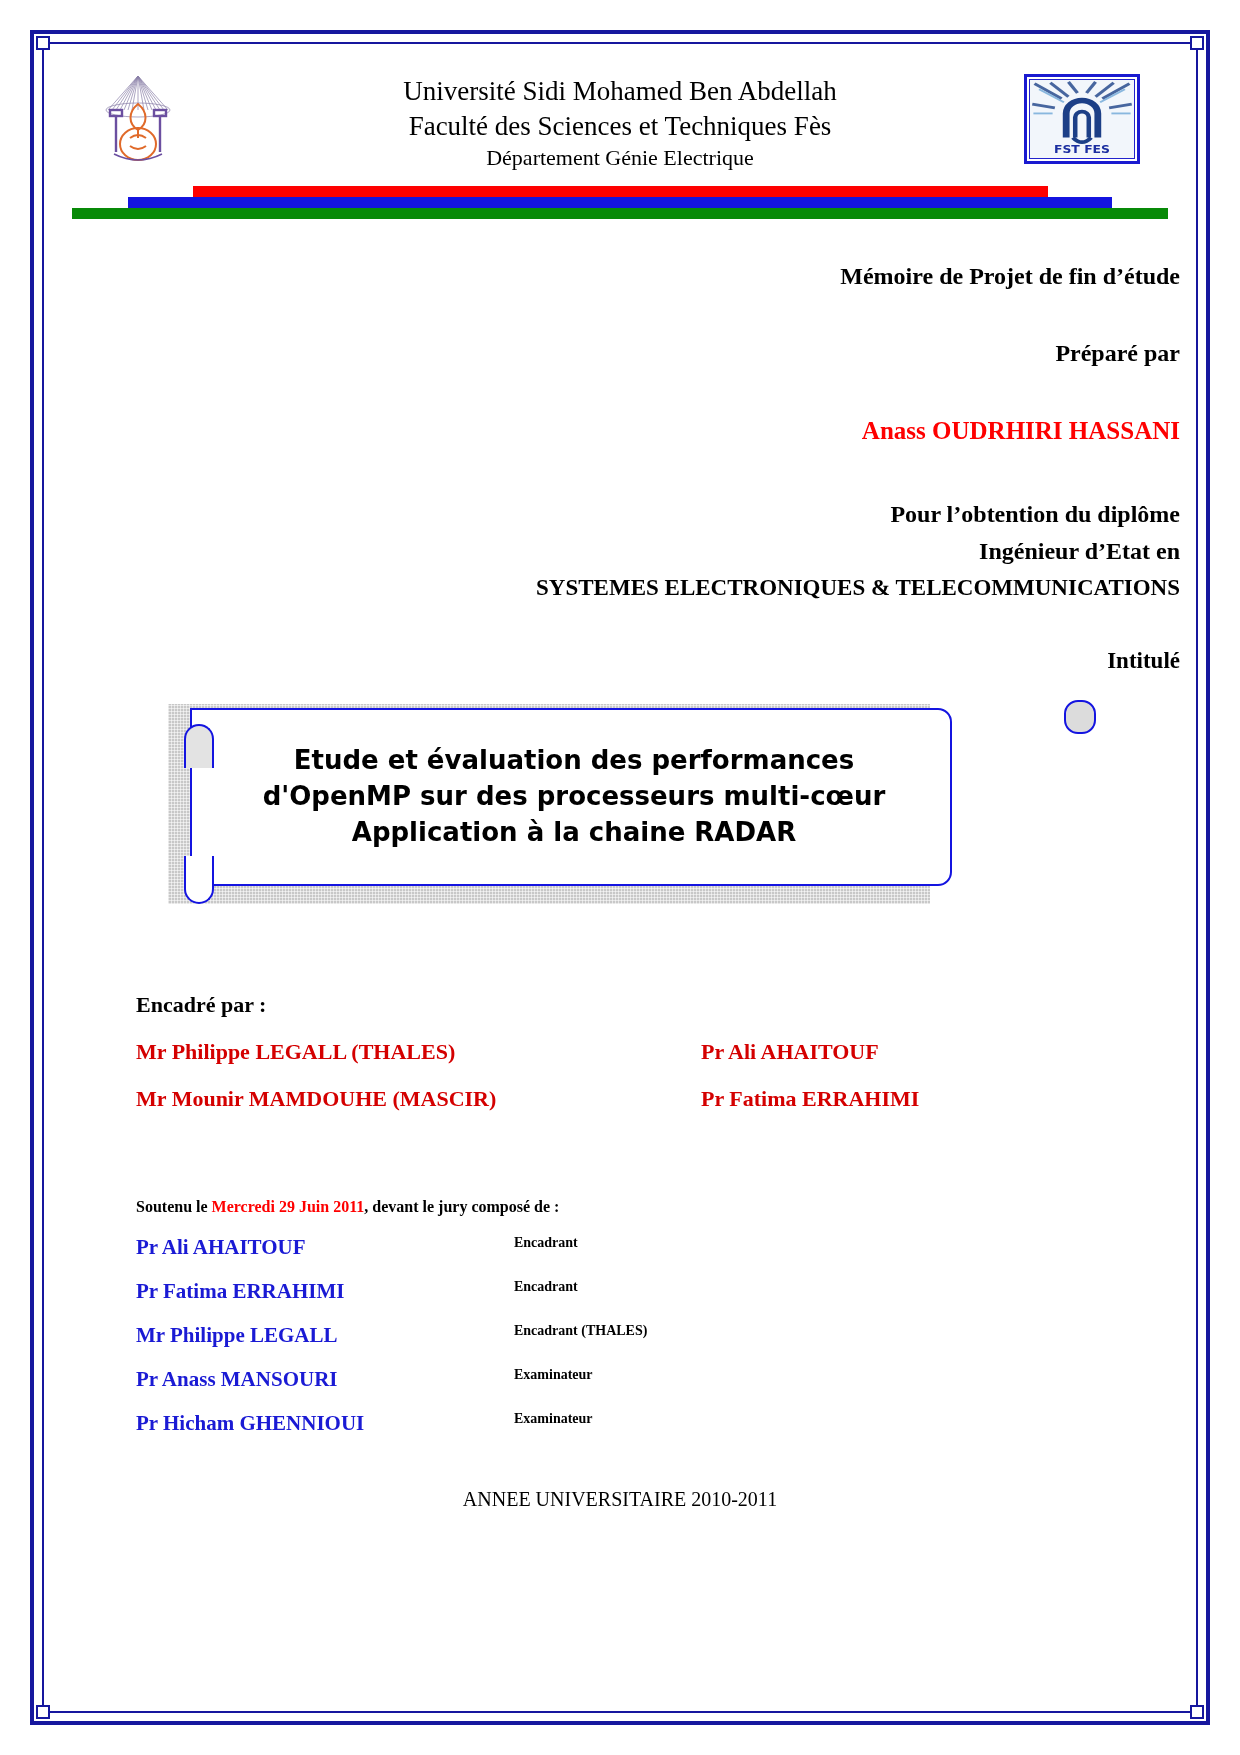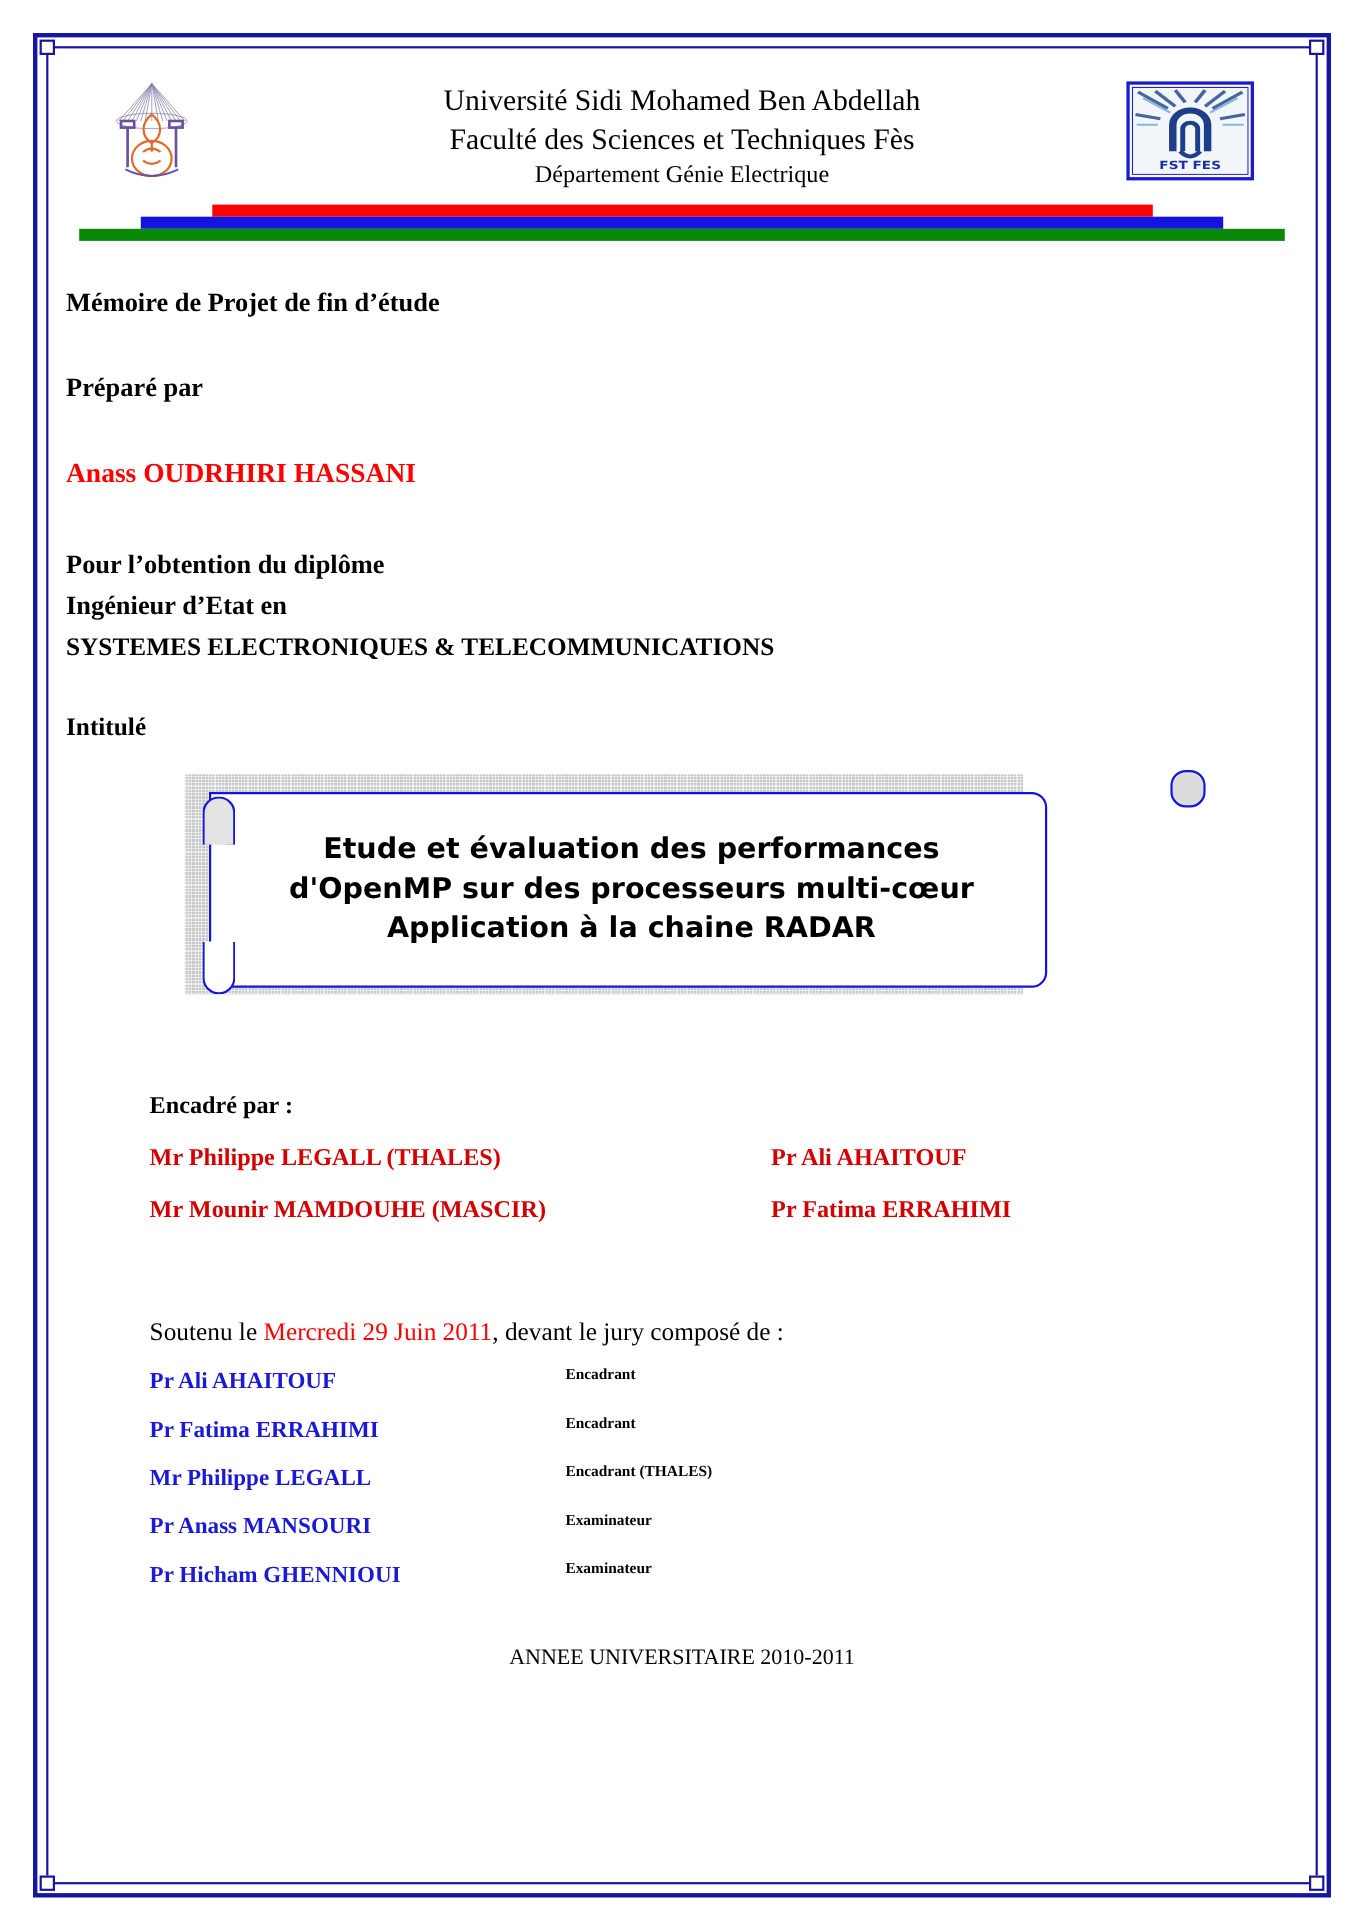--- a/index.html
+++ b/index.html
@@ -89,21 +89,21 @@
     position:relative;
     height:34px;
     margin-top:6px;
   }
   .bar{position:absolute;}
   .bar-red  {background:#fe0000; height:11px; left:133px; right:132px; top:0px;}
   .bar-blue {background:#1414e0; height:11px; left:68px;  right:68px;  top:11px;}
   .bar-green{background:#088a08; height:11px; left:12px;  right:12px;  top:22px;}
 
   
-  .center-blk{text-align:left;}
+  .center-blk{text-align:right;}
   .l-memoire{
     font-size:24px;font-weight:bold;color:#000;
     margin-top:43px;
   }
   .l-prepare{
     font-size:24px;font-weight:bold;color:#000;
     margin-top:50px;
   }
   .l-author{
     font-size:25px;font-weight:bold;color:#fe0000;
@@ -136,21 +136,21 @@
     position:absolute;
     left:108px; top:8px;
     width:762px; height:200px;
     background:#c8c8c8;
     background-image:
       repeating-linear-gradient(0deg, rgba(255,255,255,.55) 0 1px, rgba(0,0,0,0) 1px 3px),
       repeating-linear-gradient(90deg, rgba(255,255,255,.55) 0 1px, rgba(0,0,0,0) 1px 3px);
   }
   .scroll-body{
     position:absolute;
-    left:130px; top:24px;
+    left:130px; top:12px;
     width:762px; height:178px;
     background:#ffffff;
     border:2px solid #1414e0;
     border-radius:0 14px 14px 0;
     box-sizing:border-box;
     display:flex;align-items:center;justify-content:center;
   }
   .scroll-curl-top{
     position:absolute;
     left:124px; top:28px;
@@ -204,21 +204,21 @@
     font-size:22px;font-weight:bold;color:#d40000;
   }
   .sup-right{
     font-size:22px;font-weight:bold;color:#d40000;
     padding-left:145px;
   }
 
   
   .jury-section{margin-top:86px; padding-left:76px;}
   .jury-head{
-    font-size:23px;font-weight:normal;color:#000;
+    font-size:16px;font-weight:bold;color:#000;
   }
   .jury-head .jury-date{color:#fe0000;}
   .jury-row{
     display:flex;
     margin-top:19px;
   }
   .jury-name{
     width:250px;
     font-size:21px;font-weight:bold;color:#1a1ad4;
   }

